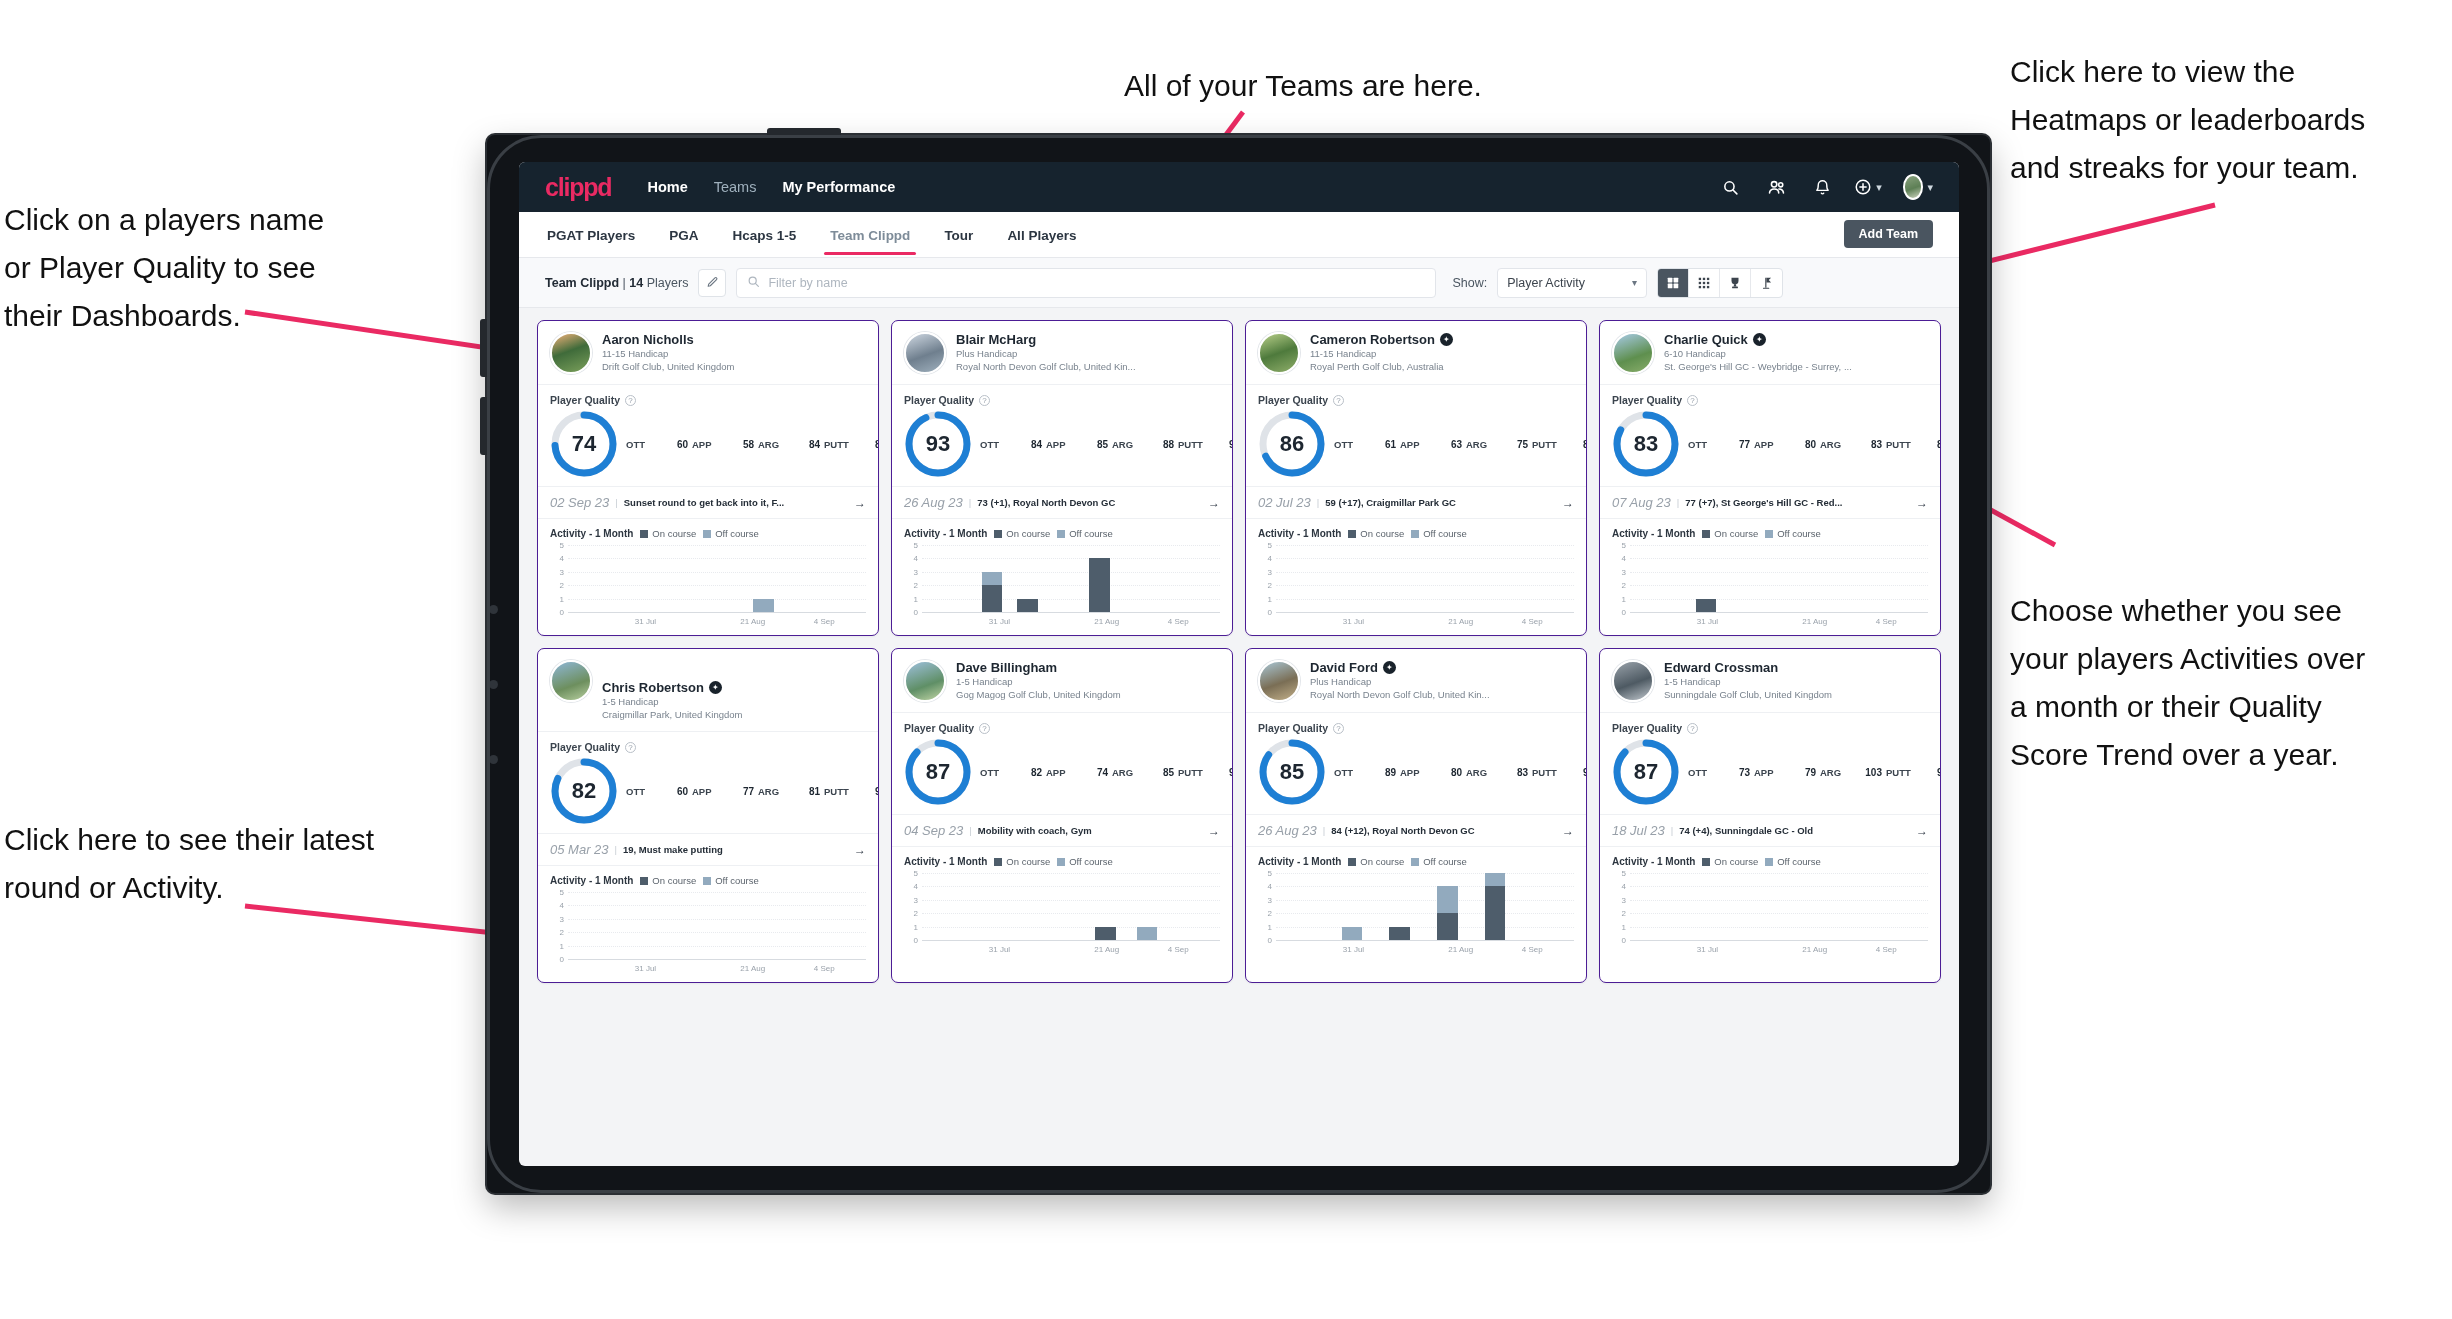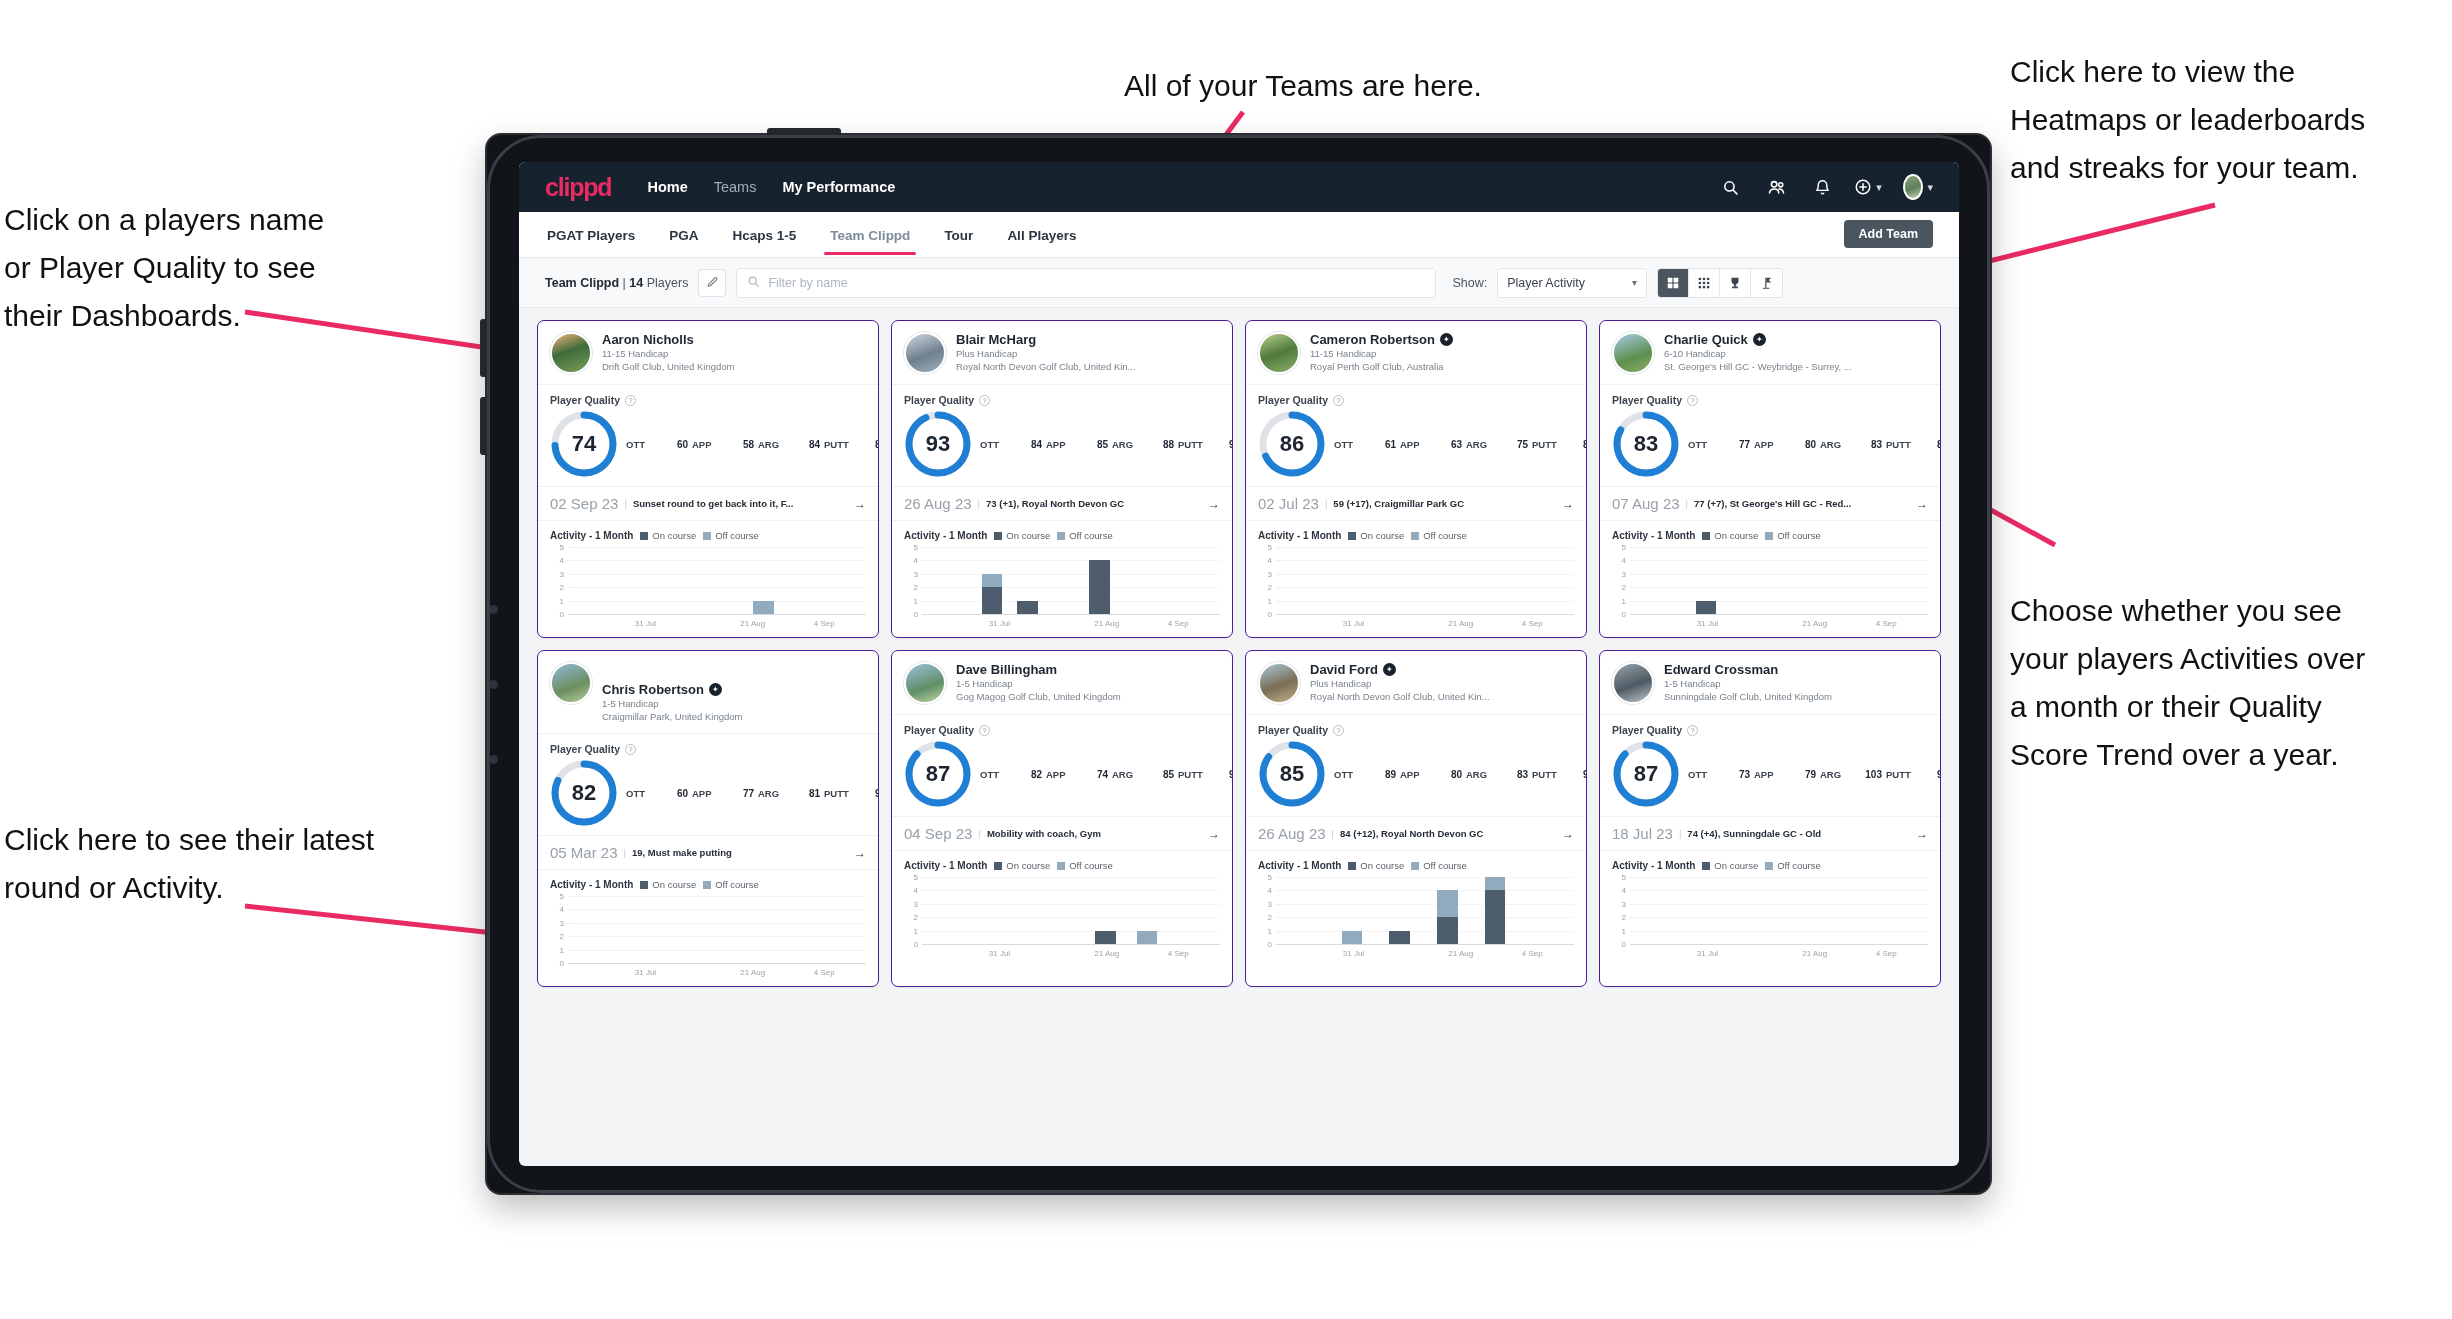--- a/index.html
+++ b/index.html
@@ -21,21 +21,21 @@
     white-space: pre-line;
   }
   .arrow { position: absolute; pointer-events: none; }
 
   
   #tablet {
     position: absolute;
     left: 487px; top: 135px;
     width: 1503px; height: 1058px;
     background: #111418;
-    border-radius: 14px;
+    border-radius: 8px;
     box-shadow: 0 0 0 2px #2b2f34, 0 14px 34px rgba(0,0,0,.28);
   }
   #tablet::after {
     content: "";
     position: absolute; left: 0; top: 0; right: 0; bottom: 0;
     border-radius: 54px;
     border: 3px solid #3a3f45;
     pointer-events: none;
   }
   .btn-side {
@@ -212,21 +212,21 @@
     position: relative; overflow: hidden;
   }
   .bfill { position: absolute; left: 0; top: 0; bottom: 0; border-radius: 1px; }
   .btick { position: absolute; top: -1px; bottom: -1px; width: 2px; background: #7c848d; }
   .bval { font-size: 10px; font-weight: 700; color: #1d2630; width: 22px; text-align: right; }
 
   .roundrow {
     display: flex; align-items: center; gap: 6px;
     padding: 8px 12px; border-top: 1px solid #eef0f3; border-bottom: 1px solid #eef0f3;
   }
-  .rdate { font-size: 15px; color: #98a0a9; white-space: nowrap; }
+  .rdate { font-size: 13px; color: #98a0a9; white-space: nowrap; font-style: italic; }
   .rsep { color: #c8ced4; font-size: 9.5px; }
   .rtext { font-size: 9.5px; font-weight: 700; color: #242d37; flex: 1; white-space: nowrap; overflow: hidden; text-overflow: ellipsis; }
   .rarrow { font-size: 12px; color: #2a3340; }
 
   .act-head { display: flex; align-items: center; gap: 7px; padding: 9px 12px 4px; }
   .act-title { font-size: 10px; font-weight: 700; color: #2d3640; }
   .leg { display: flex; align-items: center; gap: 4px; font-size: 9.5px; color: #5b636c; }
   .swatch { width: 8px; height: 8px; display: inline-block; }
 
   .chart { position: relative; padding: 2px 12px 6px; height: 92px; }

